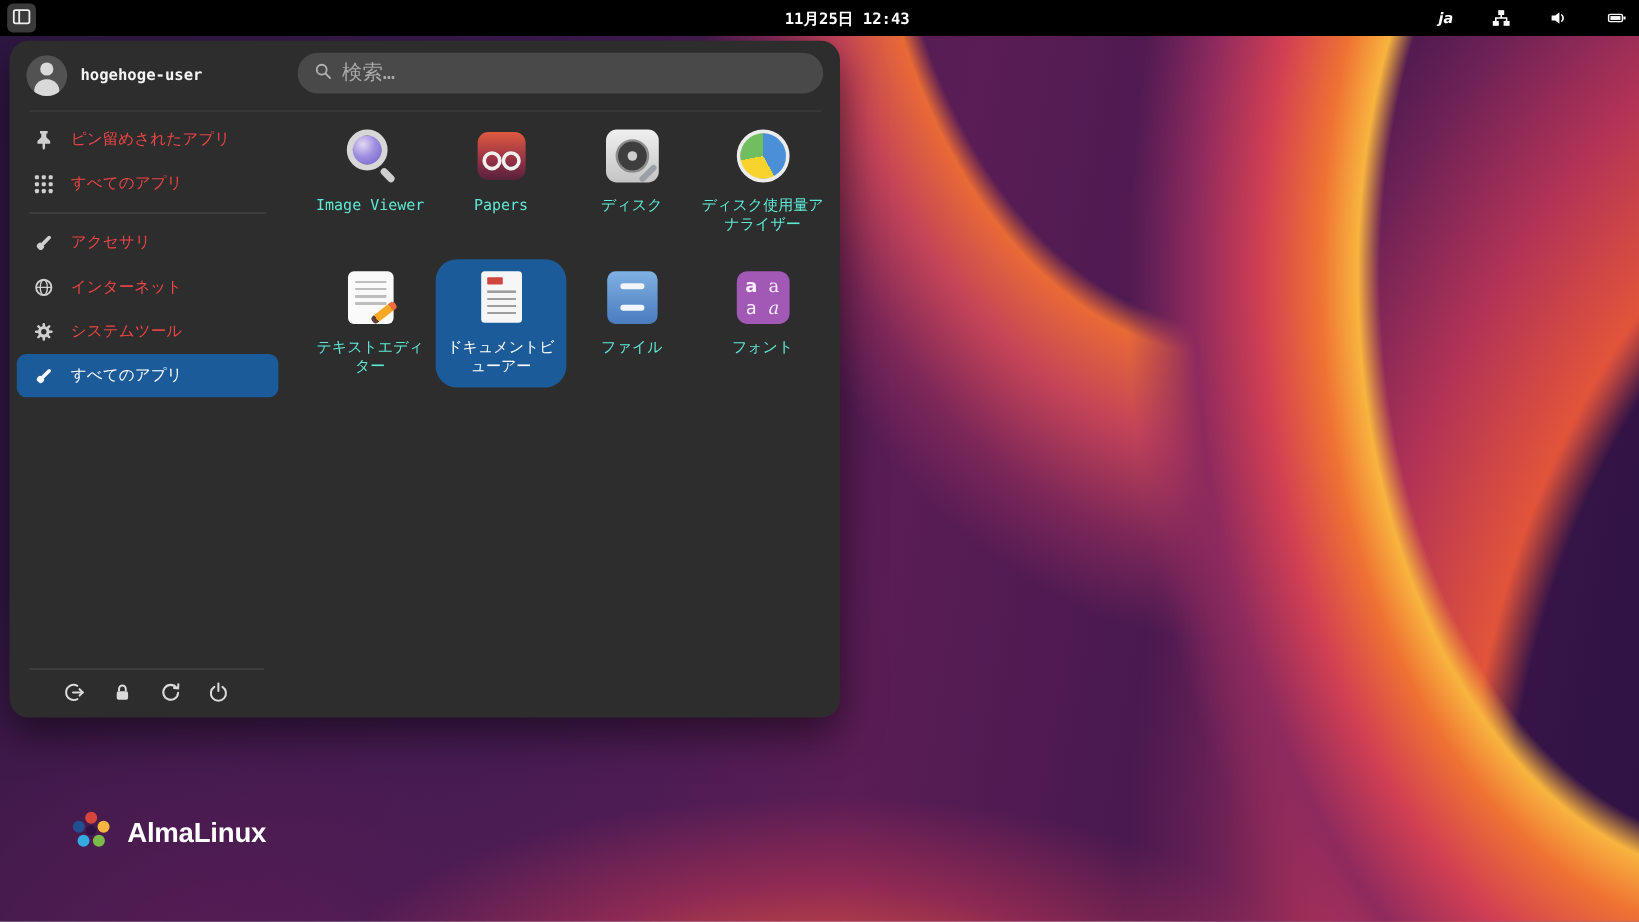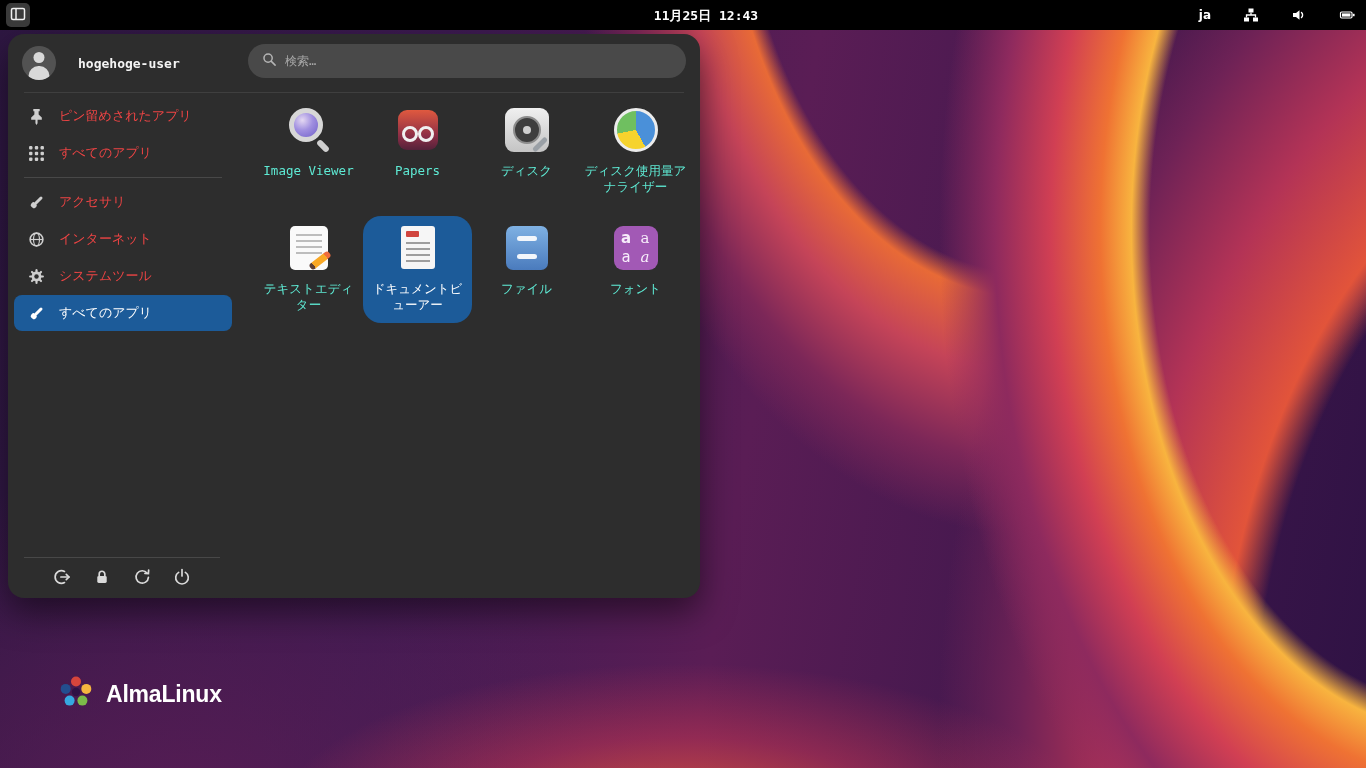--- a/index.html
+++ b/index.html
@@ -32,35 +32,35 @@
   .tb-center {
     position: absolute; left: 0; right: 0; text-align: center; pointer-events: none; padding-left: 46px;
   }
   .clock {
     pointer-events: auto; background: transparent; border: none; color: #fff;
     font-size: 13px; font-weight: 700; cursor: pointer;
     font-family: "DejaVu Sans Mono", "DejaVu Sans", sans-serif;
   }
   .tb-right {
     position: absolute; right: 10px; top: 0; height: 30px;
-    display: flex; align-items: center; gap: 32px;
+    display: flex; align-items: center; gap: 32px; font-style: italic;
   }
   .ime { font-size: 12px; font-weight: 700; color: #fff; cursor: pointer; }
   .tray { display: flex; align-items: center; cursor: pointer; }
   
   .menu {
     position: absolute; left: 8px; top: 34px; width: 692px; height: 564px;
     background: #2d2d2d; border-radius: 16px; z-index: 30;
     box-shadow: 0 14px 34px rgba(0,0,0,.5);
     color: #ededed;
     font-family: "DejaVu Sans Mono", "DejaVu Sans", sans-serif;
   }
   .user {
     position: absolute; left: 14px; top: 12px;
-    display: flex; align-items: center; gap: 22px; cursor: pointer;
+    display: flex; align-items: center; gap: 11px; cursor: pointer;
   }
   .avatar {
     width: 34px; height: 34px; border-radius: 50%; background: #525252;
     position: relative; overflow: hidden; flex: 0 0 auto;
   }
   .avatar::before {
     content: ""; position: absolute; top: 6px; left: 50%; transform: translateX(-50%);
     width: 11px; height: 11px; border-radius: 50%; background: #d9d9d9;
   }
   .avatar::after {
@@ -68,21 +68,21 @@
     width: 21px; height: 14px; border-radius: 10px 10px 0 0; background: #d9d9d9;
   }
   .uname { font-size: 13px; font-weight: 700; color: #f4f4f4; }
   .search {
     position: absolute; left: 240px; top: 10px; width: 438px; height: 34px;
     background: #494949; border-radius: 17px;
     display: flex; align-items: center; gap: 8px; padding: 0 14px;
   }
   .search input {
     flex: 1; background: transparent; border: none; outline: none;
-    color: #e6e6e6; font-size: 12px;
+    color: #e6e6e6; font-size: 17px;
     font-family: "DejaVu Sans Mono", "DejaVu Sans", sans-serif;
   }
   .search input::placeholder { color: #a9a9a9; }
   .hdr-sep {
     position: absolute; left: 16px; right: 16px; top: 58px; height: 1px;
     background: rgba(255,255,255,.09);
   }
   
   .sidebar { position: absolute; left: 6px; top: 64px; width: 218px; }
   .side-item {

